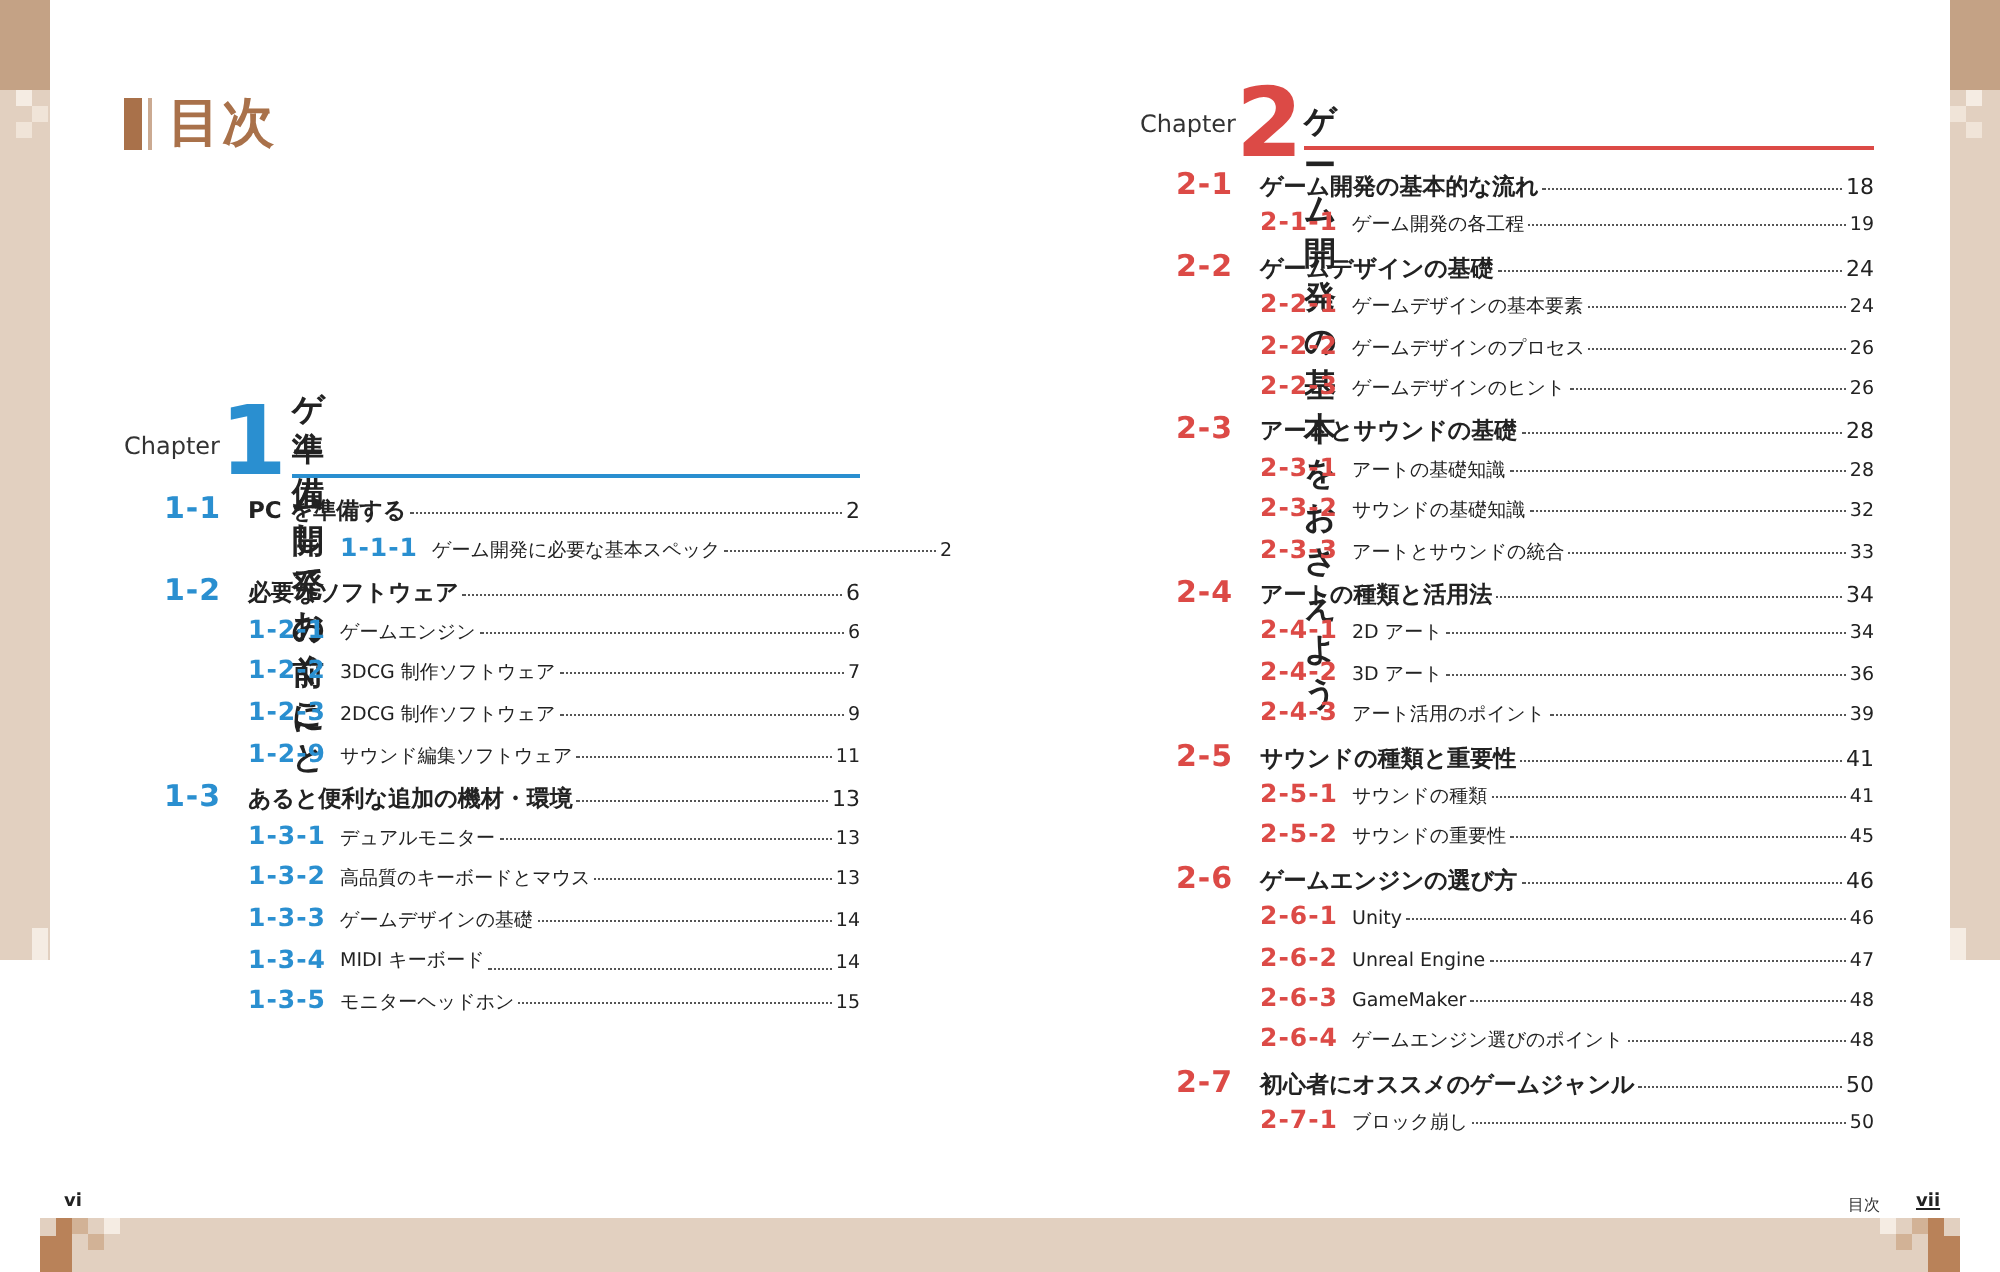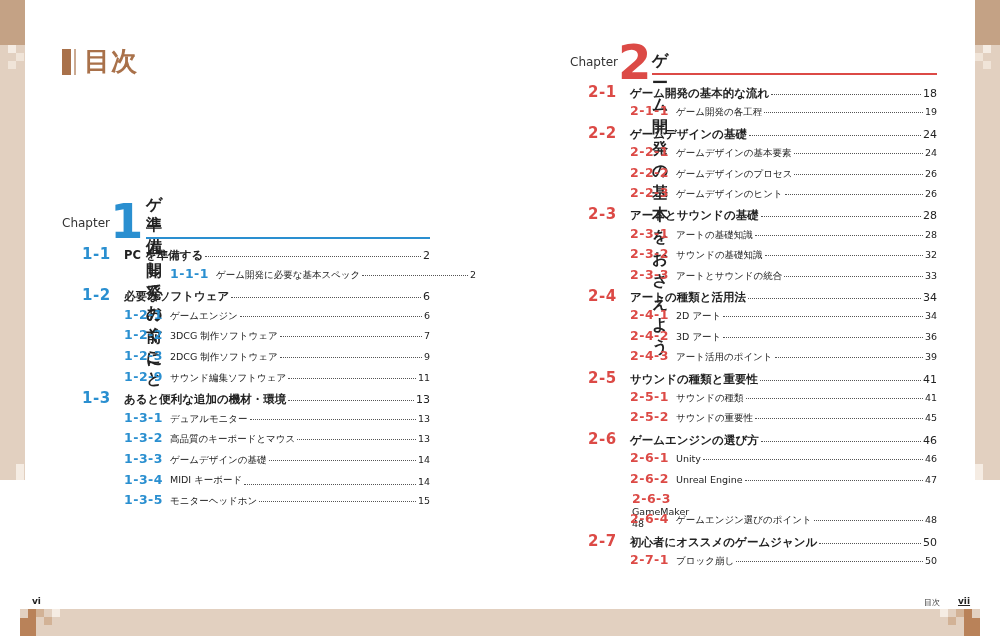--- a/index.html
+++ b/index.html
@@ -311,21 +311,21 @@
         <span class="lbl">Unity</span>
         <span class="dots"></span>
         <span class="pg">46</span>
       </div>
       <div class="row lv2" style="left: 130px; width: 307px; top: 470.6px;">
         <span class="num red">2-6-2</span>
         <span class="lbl">Unreal Engine</span>
         <span class="dots"></span>
         <span class="pg">47</span>
       </div>
-      <div class="row lv2" style="left: 130px; width: 307px; top: 491px; flex-direction: column;">
+      <div class="row lv2" style="left: 130px; width: 307px; top: 491px;">
         <span class="num red">2-6-3</span>
         <span class="lbl">GameMaker</span>
         <span class="dots"></span>
         <span class="pg">48</span>
       </div>
       <div class="row lv2" style="left: 130px; width: 307px; top: 511.4px;">
         <span class="num red">2-6-4</span>
         <span class="lbl">ゲームエンジン選びのポイント</span>
         <span class="dots"></span>
         <span class="pg">48</span>

